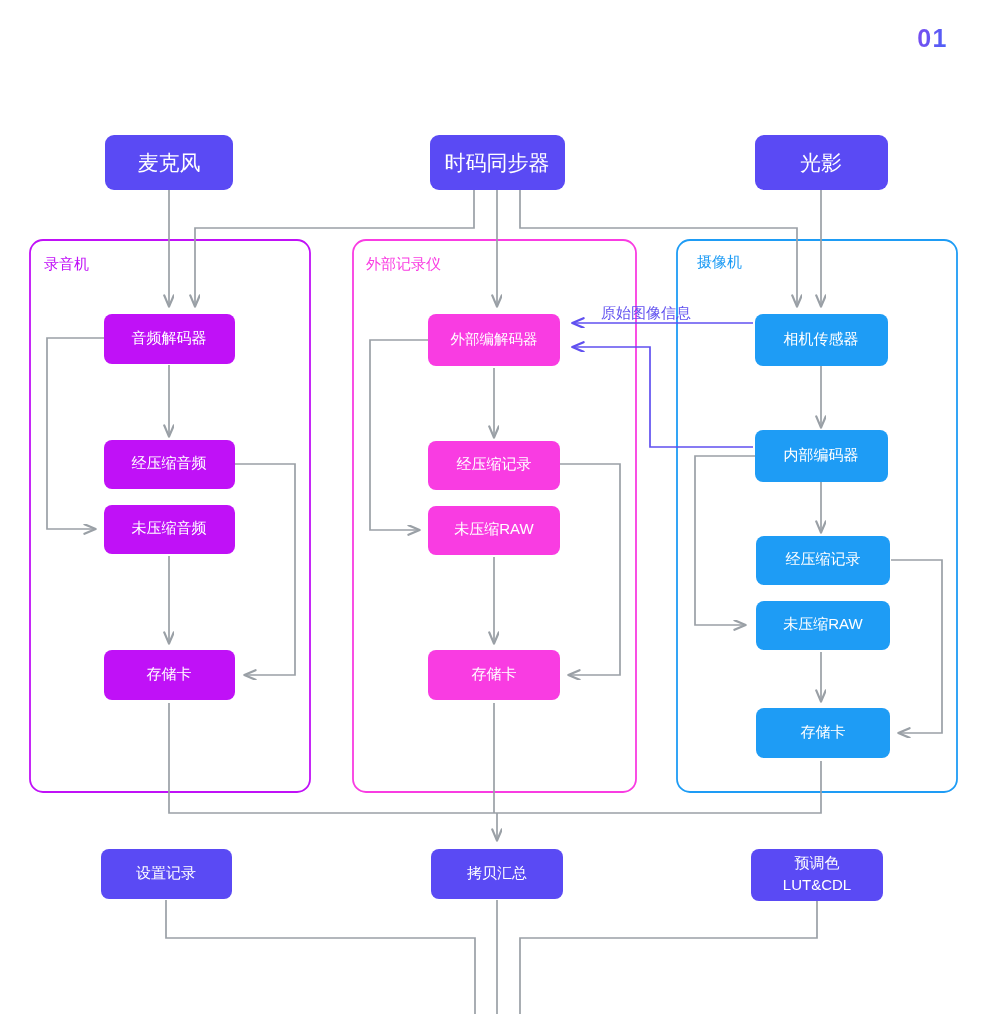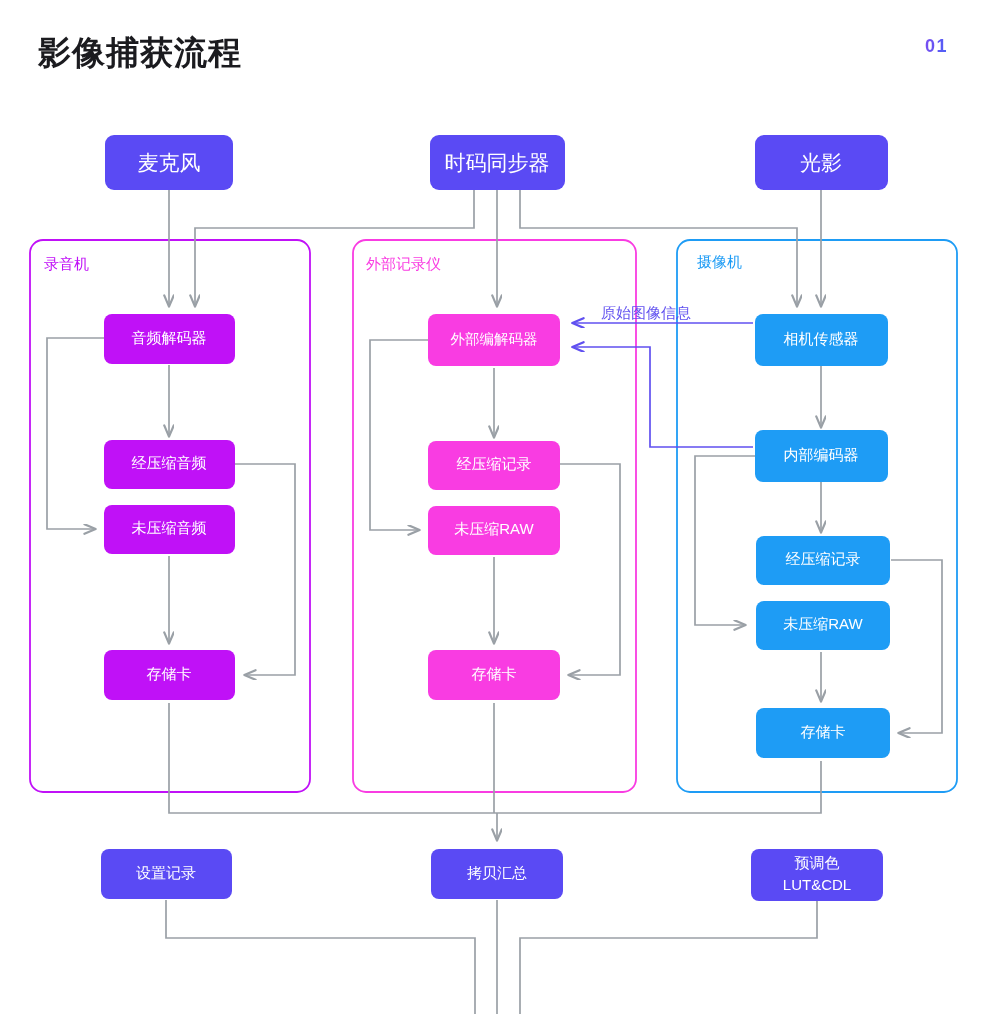--- a/index.html
+++ b/index.html
@@ -26,22 +26,22 @@
     top: 31px;
     font-size: 33px;
     font-weight: 700;
     color: #1b1b1f;
     letter-spacing: 1px;
     white-space: nowrap;
   }
   .page-number {
     position: absolute;
     right: 35px;
-    top: 36px;
-    font-size: 18px;
+    top: 24px;
+    font-size: 25px;
     font-weight: 700;
     letter-spacing: 1.5px;
     color: #6d4bf6;
     background: linear-gradient(100deg, #7a4cf0 0%, #4b62f7 100%);
     -webkit-background-clip: text;
     background-clip: text;
     -webkit-text-fill-color: transparent;
   }
   svg.diagram {
     position: absolute;
@@ -88,21 +88,20 @@
   .grp {
     fill: none;
     stroke-width: 1.8;
   }
 </style>
 </head>
 <body>
 
 <div id="page">
 
-  <div class="page-title">影像捕获流程</div>
   <div class="page-number">01</div>
 
   <svg class="diagram" viewBox="0 0 983 1014">
 
     <defs>
       <marker id="arrow" markerWidth="9" markerHeight="9" refX="7.4" refY="3.2" orient="auto" markerUnits="strokeWidth">
         <path d="M0.6,0.4 L7.2,3.2 L0.6,6.0" fill="none" stroke="#9aa0a6" stroke-width="1.3" stroke-linecap="round" stroke-linejoin="round"></path>
       </marker>
       <marker id="arrowblue" markerWidth="9" markerHeight="9" refX="7.4" refY="3.2" orient="auto" markerUnits="strokeWidth">
         <path d="M0.6,0.4 L7.2,3.2 L0.6,6.0" fill="none" stroke="#6050f0" stroke-width="1.4" stroke-linecap="round" stroke-linejoin="round"></path>

